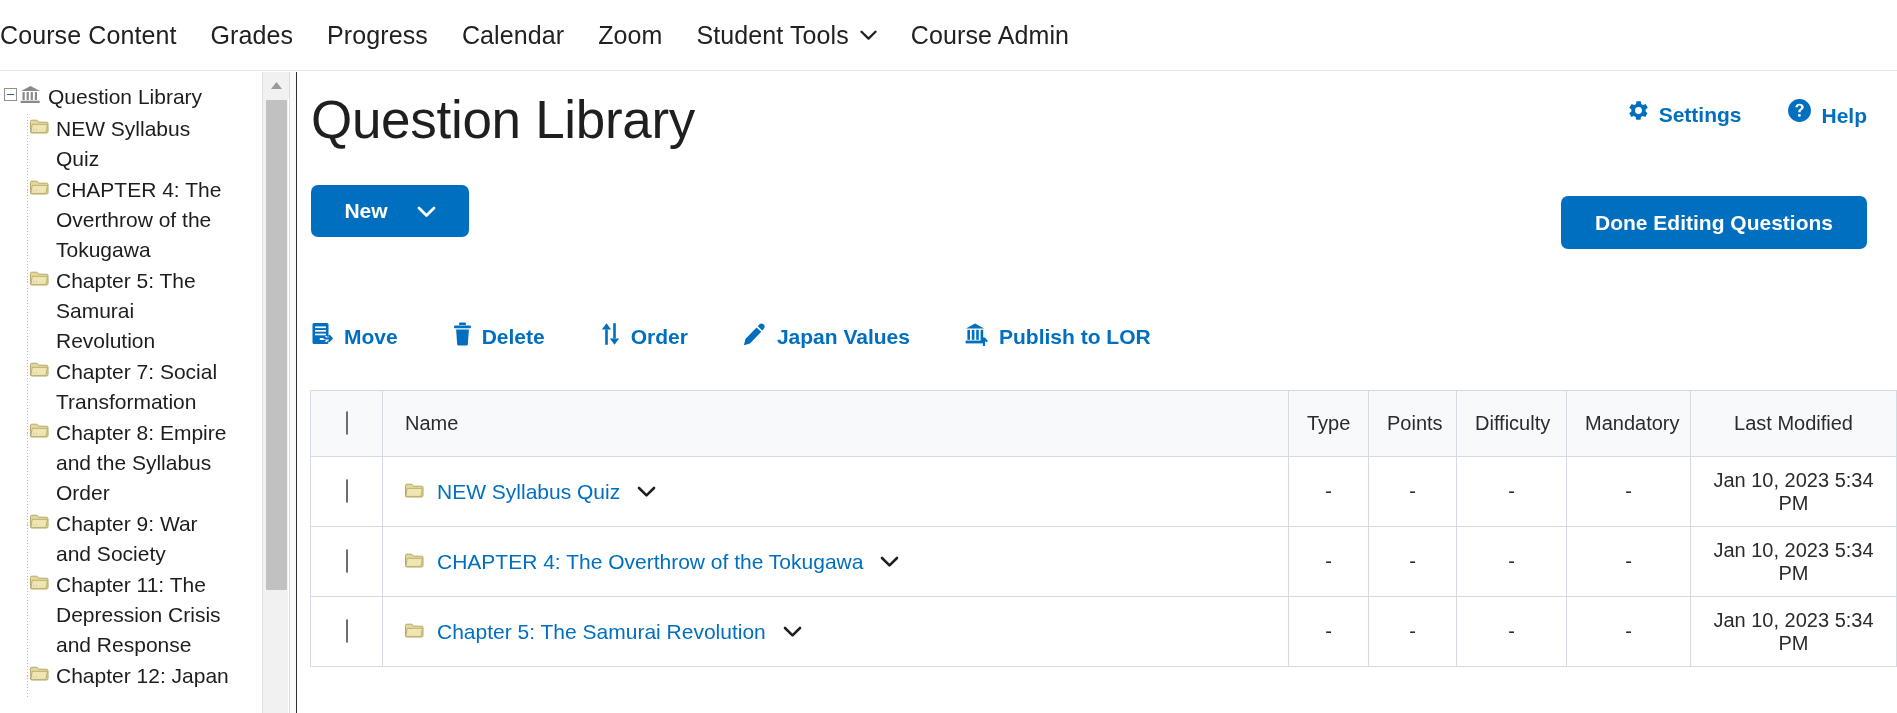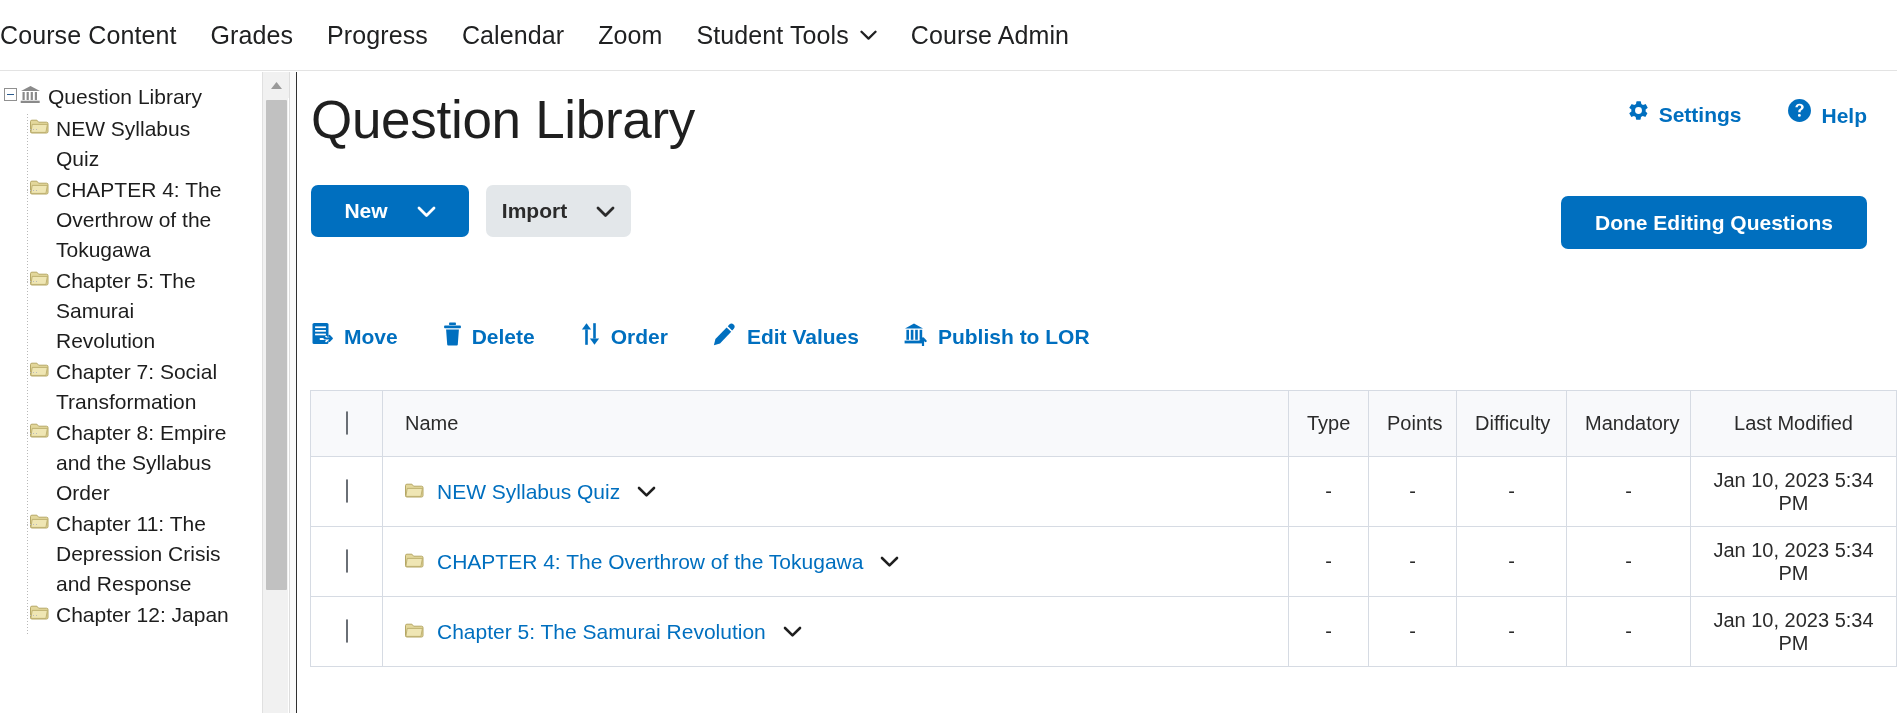--- a/index.html
+++ b/index.html
@@ -224,21 +224,21 @@
     color: #ffffff;
     padding: 0 34px;
     height: 53px;
   }
 
   .toolbar {
     position: absolute;
     left: 13px; top: 250px;
     display: flex;
     align-items: center;
-    gap: 6px;
+    gap: 16px;
   }
   .tool {
     display: flex;
     align-items: center;
     gap: 10px;
     color: #006fbf;
     font-size: 21px;
     font-weight: 700;
     cursor: pointer;
     margin-right: 39px;
@@ -422,20 +422,30 @@
         <span class="hline"></span>
         <span class="folder-ico">
           <svg width="19" height="15" viewBox="0 0 19 15">
               <path d="M0.5 2.6 A1.4 1.4 0 0 1 1.9 1.2 H6.9 L8.6 3.2 H16.6 A1.4 1.4 0 0 1 18 4.6 V12.6 A1.4 1.4 0 0 1 16.6 14 H1.9 A1.4 1.4 0 0 1 0.5 12.6 Z" fill="#e3d79b" stroke="#b5a765" stroke-width="1"></path>
               <path d="M2.2 5.4 H17.4 L15.9 13.4 H0.9 Z" fill="#efe6b4" stroke="#b5a765" stroke-width=".8"></path>
             </svg>
         </span>
         <span class="tree-label">Chapter 8: Empire and the Syllabus Order</span>
       </div>
 
+      <div class="tree-node">
+        <span class="hline"></span>
+        <span class="folder-ico">
+          <svg width="19" height="15" viewBox="0 0 19 15">
+              <path d="M0.5 2.6 A1.4 1.4 0 0 1 1.9 1.2 H6.9 L8.6 3.2 H16.6 A1.4 1.4 0 0 1 18 4.6 V12.6 A1.4 1.4 0 0 1 16.6 14 H1.9 A1.4 1.4 0 0 1 0.5 12.6 Z" fill="#e3d79b" stroke="#b5a765" stroke-width="1"></path>
+              <path d="M2.2 5.4 H17.4 L15.9 13.4 H0.9 Z" fill="#efe6b4" stroke="#b5a765" stroke-width=".8"></path>
+            </svg>
+        </span>
+        <span class="tree-label">Chapter 9: War and Society</span>
+      </div>
 
       <div class="tree-node">
         <span class="hline"></span>
         <span class="folder-ico">
           <svg width="19" height="15" viewBox="0 0 19 15">
               <path d="M0.5 2.6 A1.4 1.4 0 0 1 1.9 1.2 H6.9 L8.6 3.2 H16.6 A1.4 1.4 0 0 1 18 4.6 V12.6 A1.4 1.4 0 0 1 16.6 14 H1.9 A1.4 1.4 0 0 1 0.5 12.6 Z" fill="#e3d79b" stroke="#b5a765" stroke-width="1"></path>
               <path d="M2.2 5.4 H17.4 L15.9 13.4 H0.9 Z" fill="#efe6b4" stroke="#b5a765" stroke-width=".8"></path>
             </svg>
         </span>
         <span class="tree-label">Chapter 11: The Depression Crisis and Response</span>
@@ -489,28 +499,20 @@
       <span>Help</span>
     </div>
   </div>
 
   <div class="btn-row">
     <div class="btn btn-new">
       <span>New</span>
       <span>
         <svg width="19" height="12" viewBox="0 0 19 12">
             <path d="M2 2 L9.5 9.4 L17 2" stroke="#ffffff" stroke-width="2.8" fill="none" stroke-linecap="round" stroke-linejoin="round"></path>
-          </svg>
-      </span>
-    </div>
-    <div class="btn btn-import">
-      <span>Import</span>
-      <span>
-        <svg width="19" height="12" viewBox="0 0 19 12">
-            <path d="M2 2 L9.5 9.4 L17 2" stroke="#2b2b2b" stroke-width="2.8" fill="none" stroke-linecap="round" stroke-linejoin="round"></path>
           </svg>
       </span>
     </div>
     <div class="btn btn-done">
       <span>Done Editing Questions</span>
     </div>
   </div>
 
   <div class="toolbar">
 
@@ -551,21 +553,21 @@
       <span>Order</span>
     </div>
 
     <div class="tool">
       <span>
         <svg width="24" height="24" viewBox="0 0 24 24" fill="#006fbf">
           <path d="M20.6 2.6 a3 3 0 0 0-4.3 0 l-1.5 1.6 4.3 4.3 1.5-1.6 a3 3 0 0 0 0-4.3z"></path>
           <path d="M13.6 5.4 L2.4 17 0.9 23.2 7 21.5 18.2 9.8 z"></path>
         </svg>
       </span>
-      <span>Edit Values</span>
+      <span>Japan Values</span>
     </div>
 
     <div class="tool">
       <span>
         <svg width="24" height="24" viewBox="0 0 24 24" fill="#006fbf">
           <path d="M10 1.6 L19 6.4 H1 Z"></path>
           <rect x="2.4" y="7.8" width="2.6" height="10"></rect>
           <rect x="6.8" y="7.8" width="2.6" height="10"></rect>
           <rect x="11.2" y="7.8" width="2.6" height="10"></rect>
           <rect x="15.6" y="7.8" width="2.6" height="10"></rect>

